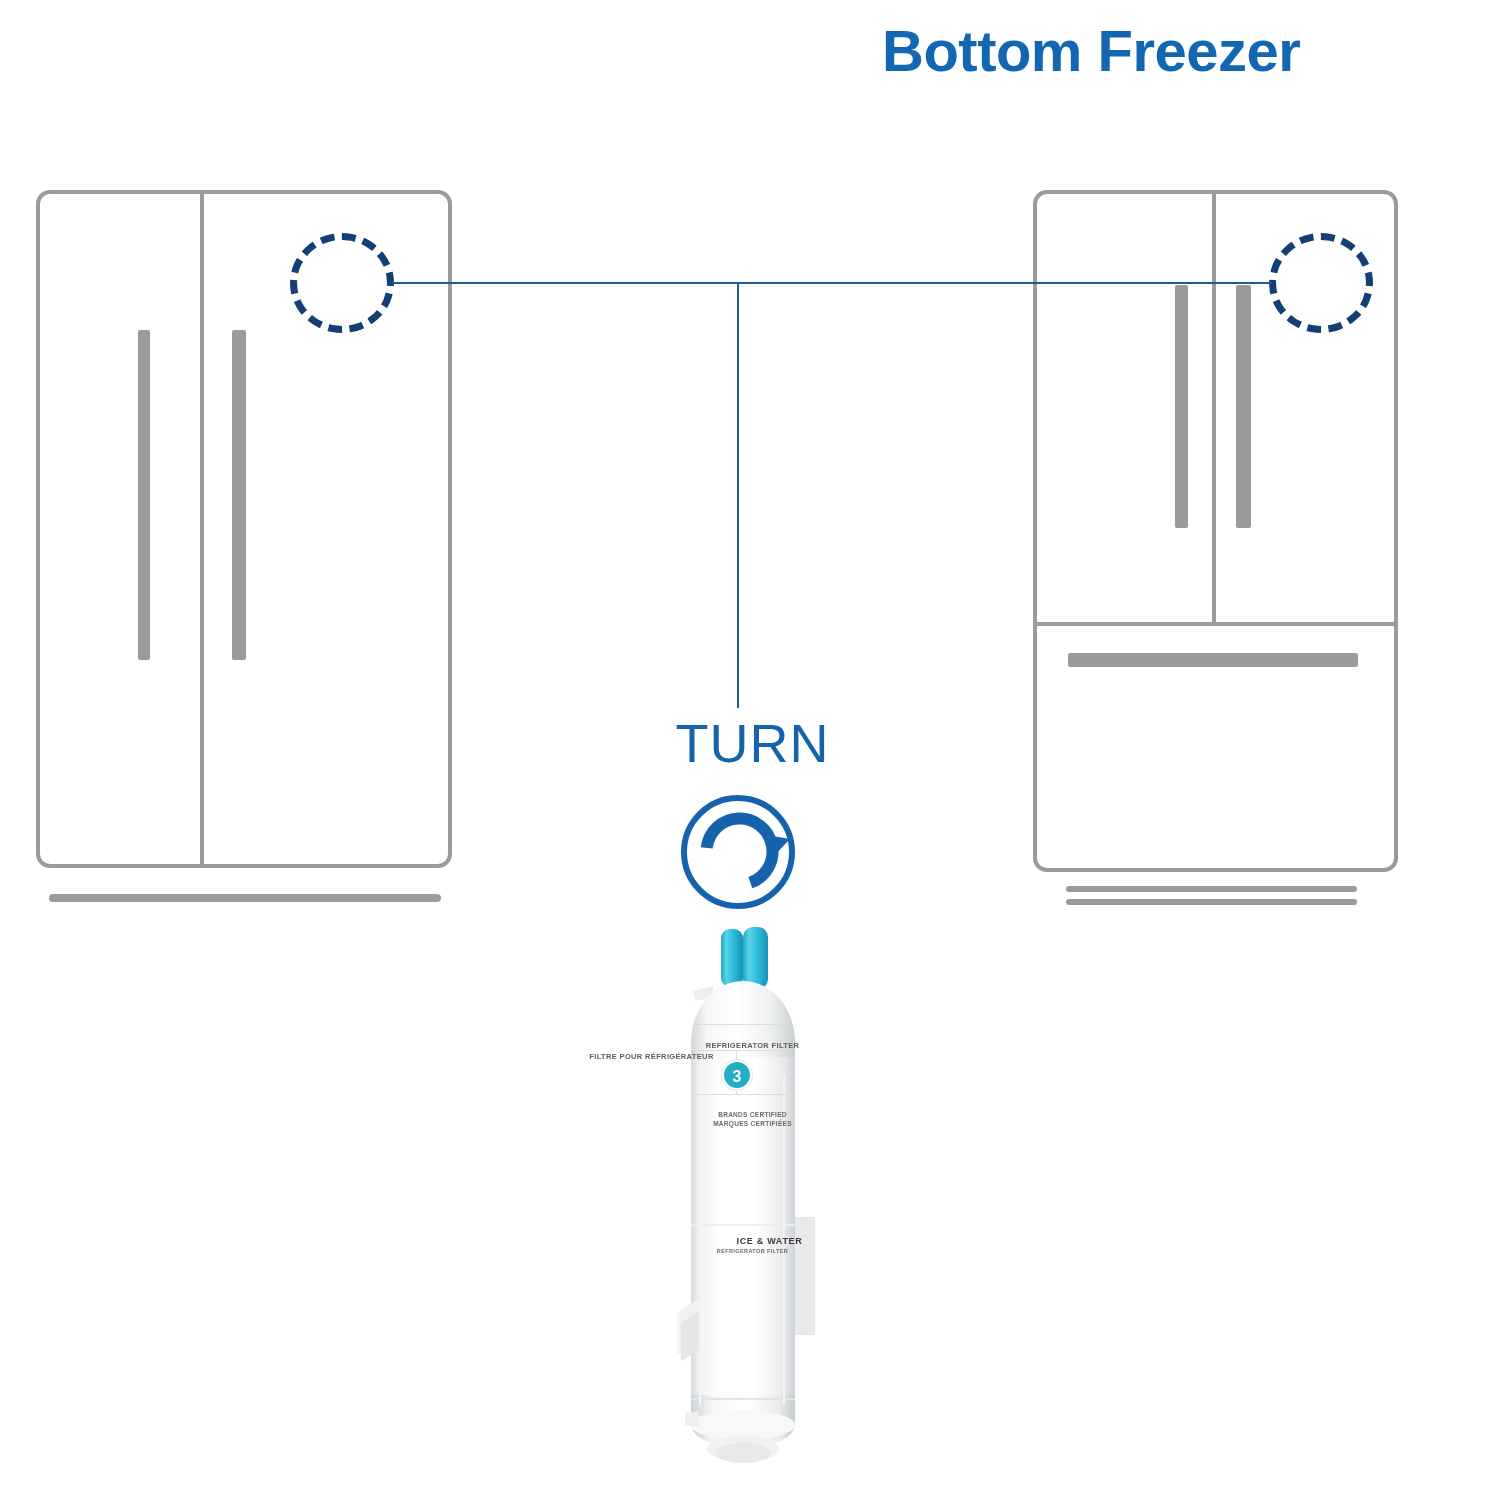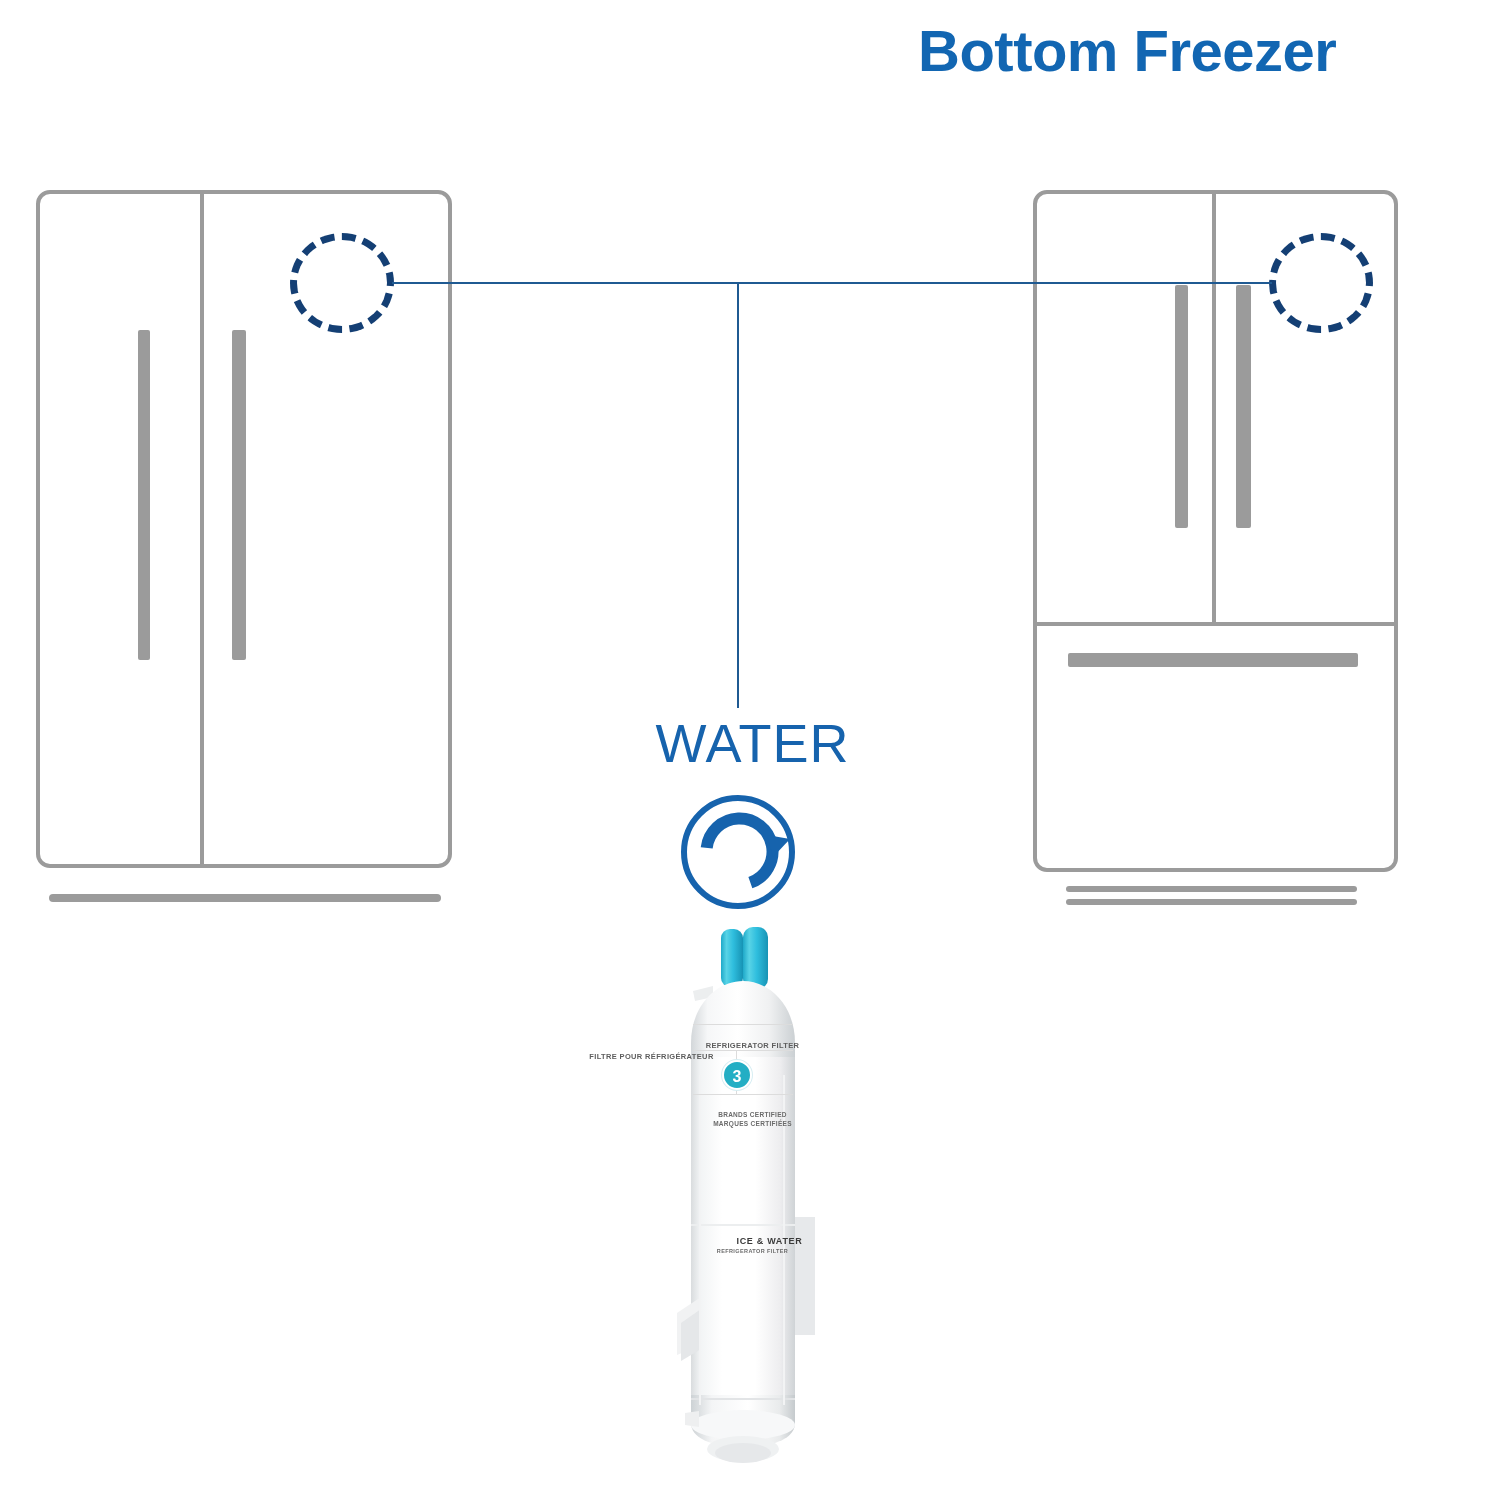--- a/index.html
+++ b/index.html
@@ -25,21 +25,21 @@
     position: absolute;
     font-family: "Liberation Sans", sans-serif;
     font-weight: bold;
     font-size: 58px;
     letter-spacing: -0.5px;
     color: #1266b2;
     white-space: nowrap;
     line-height: 1;
   }
   #heading-left  { left: 22px; top: 22px; }
-  #heading-right { left: 918px; top: 22px; }
+  #heading-right { left: 882px; top: 22px; }
 
   
   .fridge {
     position: absolute;
   }
   .body-outline {
     position: absolute;
     border: 4px solid #9b9b9b;
     border-radius: 14px;
     background: #ffffff;
@@ -215,21 +215,21 @@
 
     <div class="dash-circle" style="left:1269px; top:233px; width:104px; height:100px;"></div>
   </div>
 
   <div class="leader-h" style="left:392px; top:282px; width:348px;"></div>
 
   <div class="leader-h" style="left:738px; top:282px; width:534px;"></div>
 
   <div class="leader-v" style="left:737px; top:282px; height:426px;"></div>
 
-  <div id="turn-label">WATER</div>
+  <div id="turn-label">TURN</div>
 
   <div id="turn-icon">
     <svg width="118" height="118" viewBox="0 0 118 118" aria-hidden="true">
       <circle cx="59" cy="59" r="54" fill="none" stroke="#1663ad" stroke-width="6"></circle>
       <path d="M 59 26
                A 33 33 0 1 0 86.5 74.5" fill="none" stroke="#1663ad" stroke-width="12" stroke-linecap="butt" transform="rotate(158 59 59)"></path>
       <polygon points="88,42 111,46 94,64" fill="#1663ad"></polygon>
     </svg>
   </div>
 

